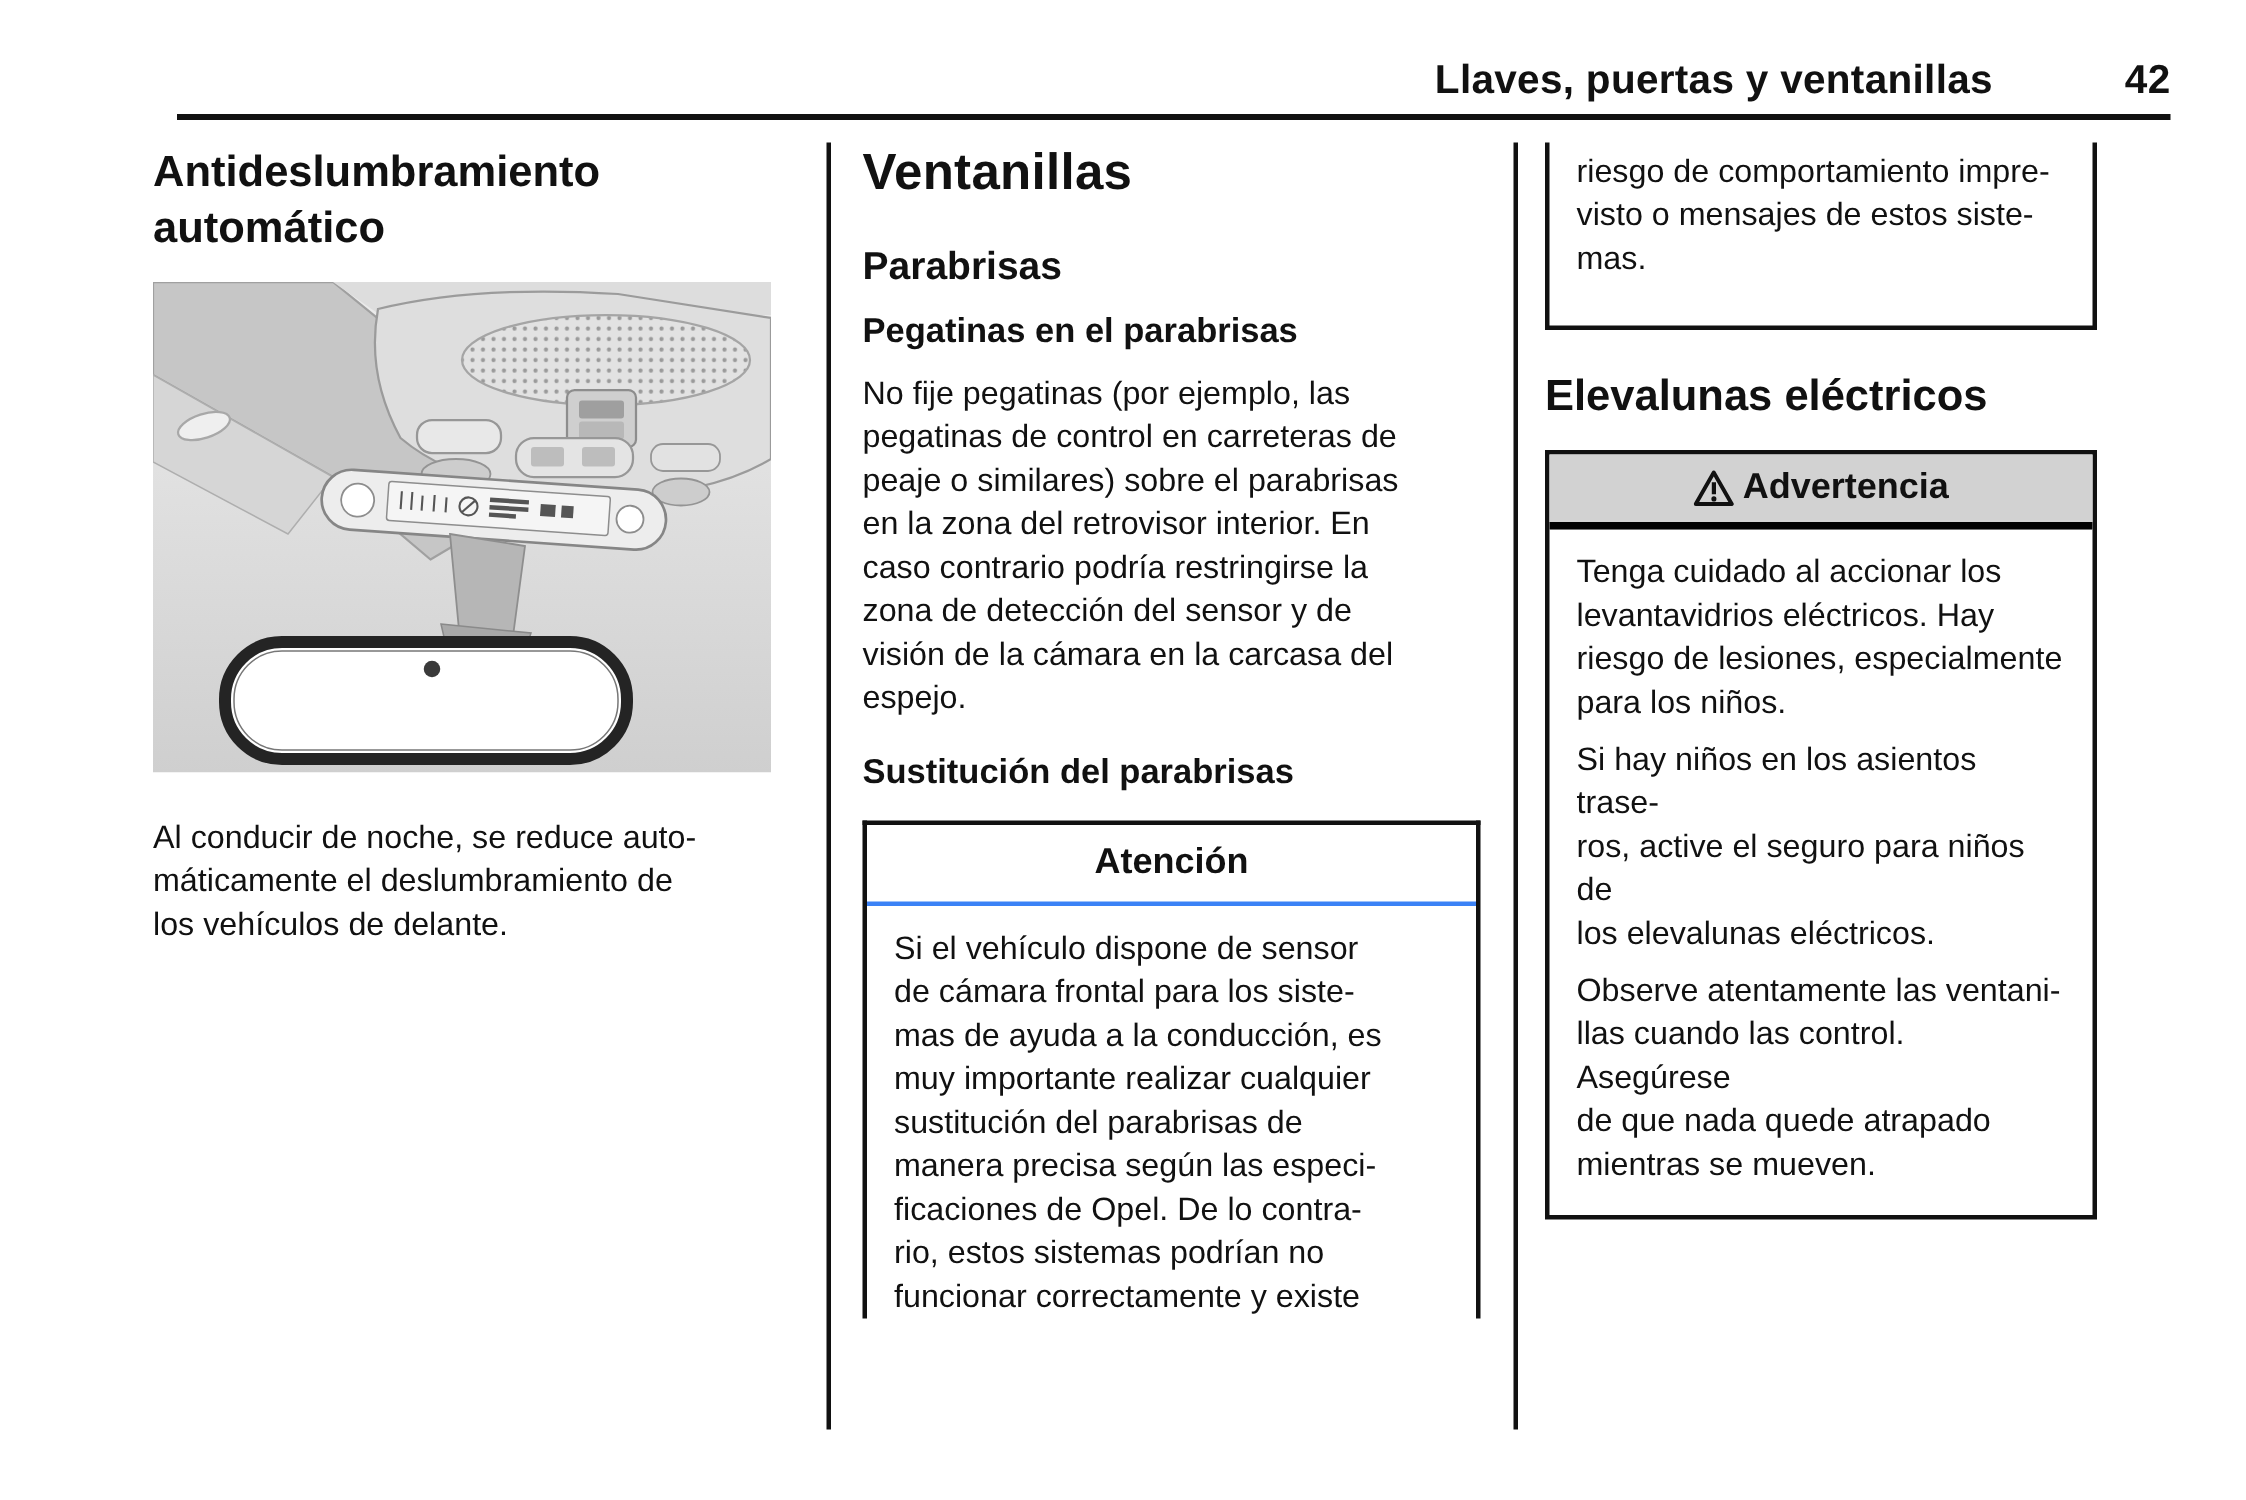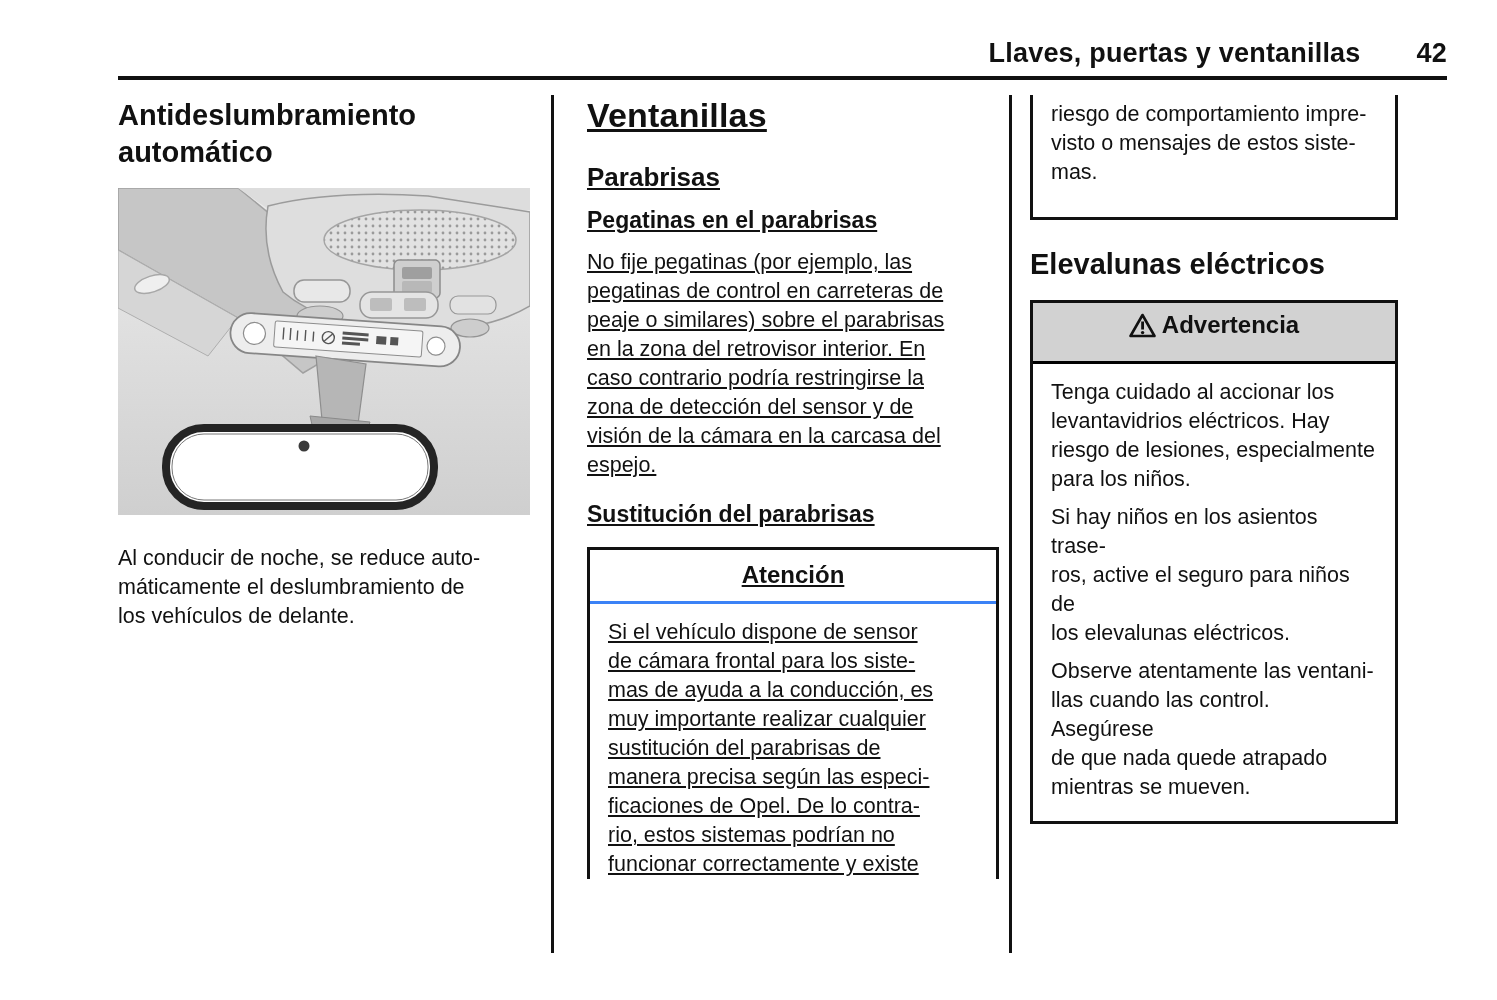--- a/index.html
+++ b/index.html
@@ -8,36 +8,36 @@
     background:#ffffff;
     font-family:"Liberation Sans", sans-serif;
     color:#111111;
     -webkit-font-smoothing:antialiased;
   }
   .page{position:relative;width:1497px;height:1000px;background:#fff;overflow:hidden;}
 
   
   .header-row{
     position:absolute;left:118px;top:38px;width:1329px;
-    display:flex;justify-content:flex-end;align-items:baseline;gap:56px;
+    display:flex;justify-content:flex-end;align-items:baseline;gap:88px;
     font-weight:bold;font-size:27px;letter-spacing:.2px;
   }
   .header-rule{
     position:absolute;left:118px;top:76px;width:1329px;height:4px;background:#111;
   }
 
   
   .divider{position:absolute;top:95px;width:3px;height:858px;background:#111;}
   .divider-1{left:551px;}
   .divider-2{left:1009px;}
 
   
   .col{position:absolute;top:95px;width:412px;}
-  .col1{left:118px;}
-  .col2{left:587px;text-decoration:underline;}
+  .col1{left:102px;}
+  .col2{left:575px;}
   .col3{left:1030px;width:368px;}
 
   .lines{white-space:pre-line;}
 
   h1,h2,h3,h4,p{margin:0;padding:0;}
   .h-large{font-size:34px;font-weight:bold;line-height:40px;letter-spacing:.2px;}
   .h-med{font-size:29px;font-weight:bold;line-height:37px;}
   .h-sub{font-size:26px;font-weight:bold;line-height:32px;}
   .h-small{font-size:23px;font-weight:bold;line-height:28px;}
   .body-text{font-size:21.5px;line-height:29px;}
@@ -69,23 +69,23 @@
   }
 
   .col3 .h-med{margin-top:26px;}
 
   .warning-box{
     margin-top:17px;
     border:3px solid #111;
   }
   .warning-box .box-header{
     background:#d2d2d2;
-    border-bottom:3px solid #000000;
+    border-bottom:5px solid #000000;
     text-align:center;font-size:24px;font-weight:bold;
-    padding:8px 0 22px 0;
+    padding:8px 0 9px 0;
     display:flex;align-items:center;justify-content:center;gap:6px;
   }
   .warning-box .box-body{padding:14px 18px 14px 18px;}
   .warning-box .box-body p{margin:0 0 9px 0;}
   .warning-box .box-body p:last-child{margin-bottom:5px;}
 
   .warn-icon{width:27px;height:25px;display:inline-block;flex:0 0 auto;}
 </style>
 </head>
 <body>

